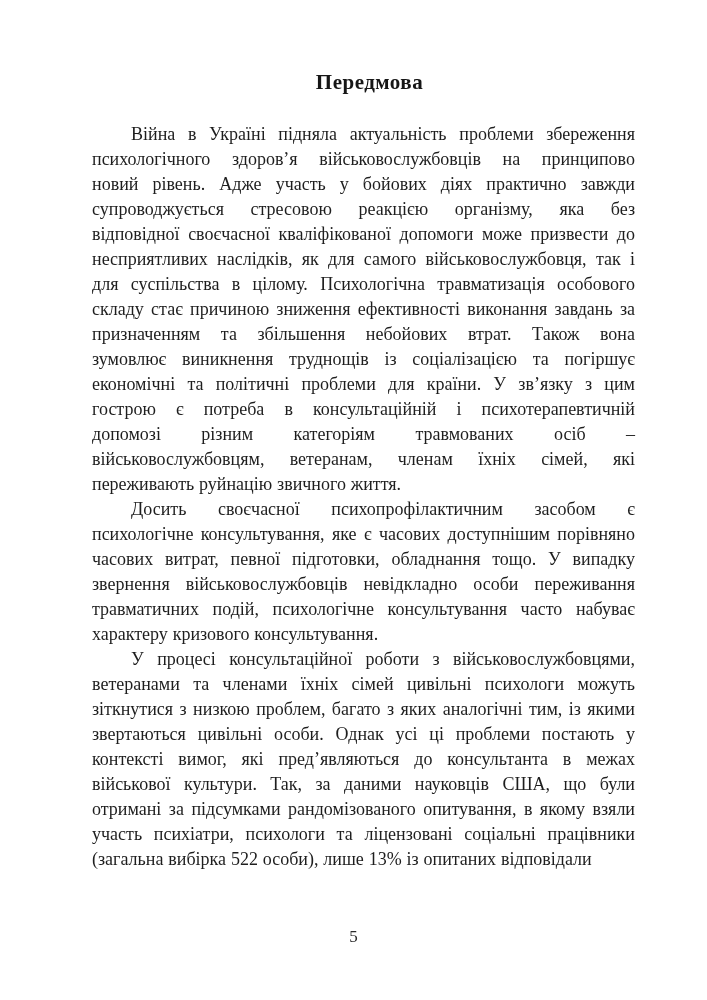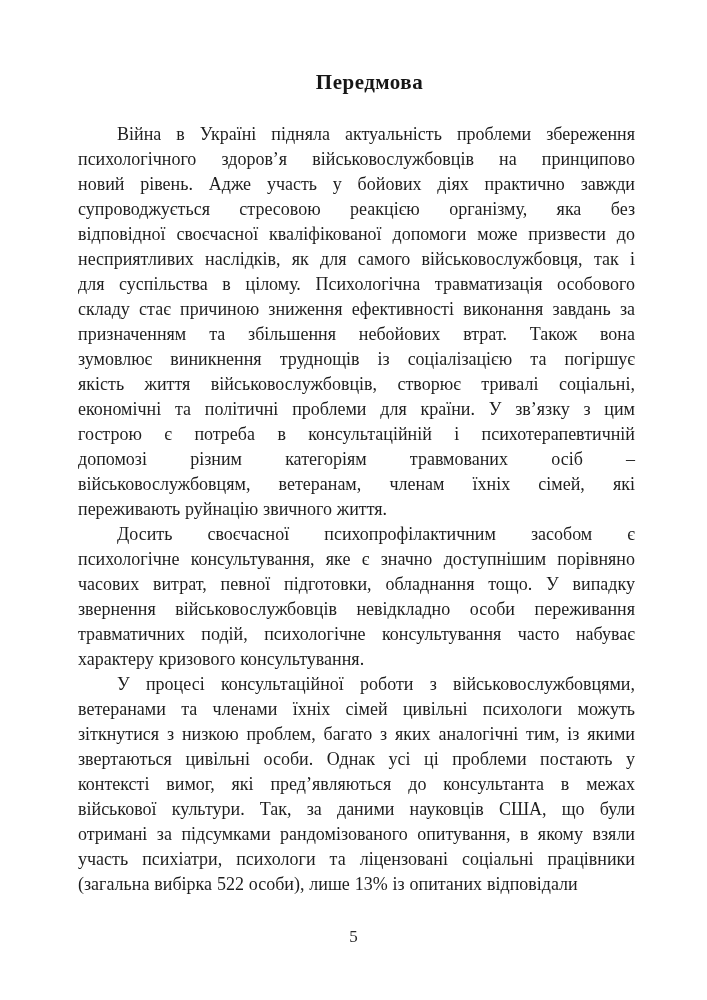--- a/index.html
+++ b/index.html
@@ -39,20 +39,21 @@
   }
   .paragraph {
     margin: 0;
     padding: 0;
   }
   .text-line {
     text-align: justify;
     text-align-last: justify;
     white-space: normal;
     word-spacing: 0.02em;
+    margin-left: 14px;
   }
   .text-line.para-first {
     text-indent: 39px;
   }
   .text-line.para-last {
     text-align-last: left;
   }
   .page-number {
     position: absolute;
     top: 927px;
@@ -75,30 +76,29 @@
         <div class="text-line para-first">Війна в Україні підняла актуальність проблеми збереження</div>
         <div class="text-line">психологічного здоров’я військовослужбовців на принципово</div>
         <div class="text-line">новий рівень. Адже участь у бойових діях практично завжди</div>
         <div class="text-line">супроводжується стресовою реакцією організму, яка без</div>
         <div class="text-line">відповідної своєчасної кваліфікованої допомоги може призвести до</div>
         <div class="text-line">несприятливих наслідків, як для самого військовослужбовця, так і</div>
         <div class="text-line">для суспільства в цілому. Психологічна травматизація особового</div>
         <div class="text-line">складу стає причиною зниження ефективності виконання завдань за</div>
         <div class="text-line">призначенням та збільшення небойових втрат. Також вона</div>
         <div class="text-line">зумовлює виникнення труднощів із соціалізацією та погіршує</div>
-        <div class="text-line">якість життя військовослужбовців, створює тривалі соціальні,</div>
         <div class="text-line">економічні та політичні проблеми для країни. У зв’язку з цим</div>
         <div class="text-line">гострою є потреба в консультаційній і психотерапевтичній</div>
         <div class="text-line">допомозі різним категоріям травмованих осіб –</div>
         <div class="text-line">військовослужбовцям, ветеранам, членам їхніх сімей, які</div>
         <div class="text-line para-last">переживають руйнацію звичного життя.</div>
       </div>
       <div class="paragraph">
         <div class="text-line para-first">Досить своєчасної психопрофілактичним засобом є</div>
-        <div class="text-line">психологічне консультування, яке є значно доступнішим порівняно</div>
+        <div class="text-line">психологічне консультування, яке є часових доступнішим порівняно</div>
         <div class="text-line">часових витрат, певної підготовки, обладнання тощо. У випадку</div>
         <div class="text-line">звернення військовослужбовців невідкладно особи переживання</div>
         <div class="text-line">травматичних подій, психологічне консультування часто набуває</div>
         <div class="text-line para-last">характеру кризового консультування.</div>
       </div>
       <div class="paragraph">
         <div class="text-line para-first">У процесі консультаційної роботи з військовослужбовцями,</div>
         <div class="text-line">ветеранами та членами їхніх сімей цивільні психологи можуть</div>
         <div class="text-line">зіткнутися з низкою проблем, багато з яких аналогічні тим, із якими</div>
         <div class="text-line">звертаються цивільні особи. Однак усі ці проблеми постають у</div>

